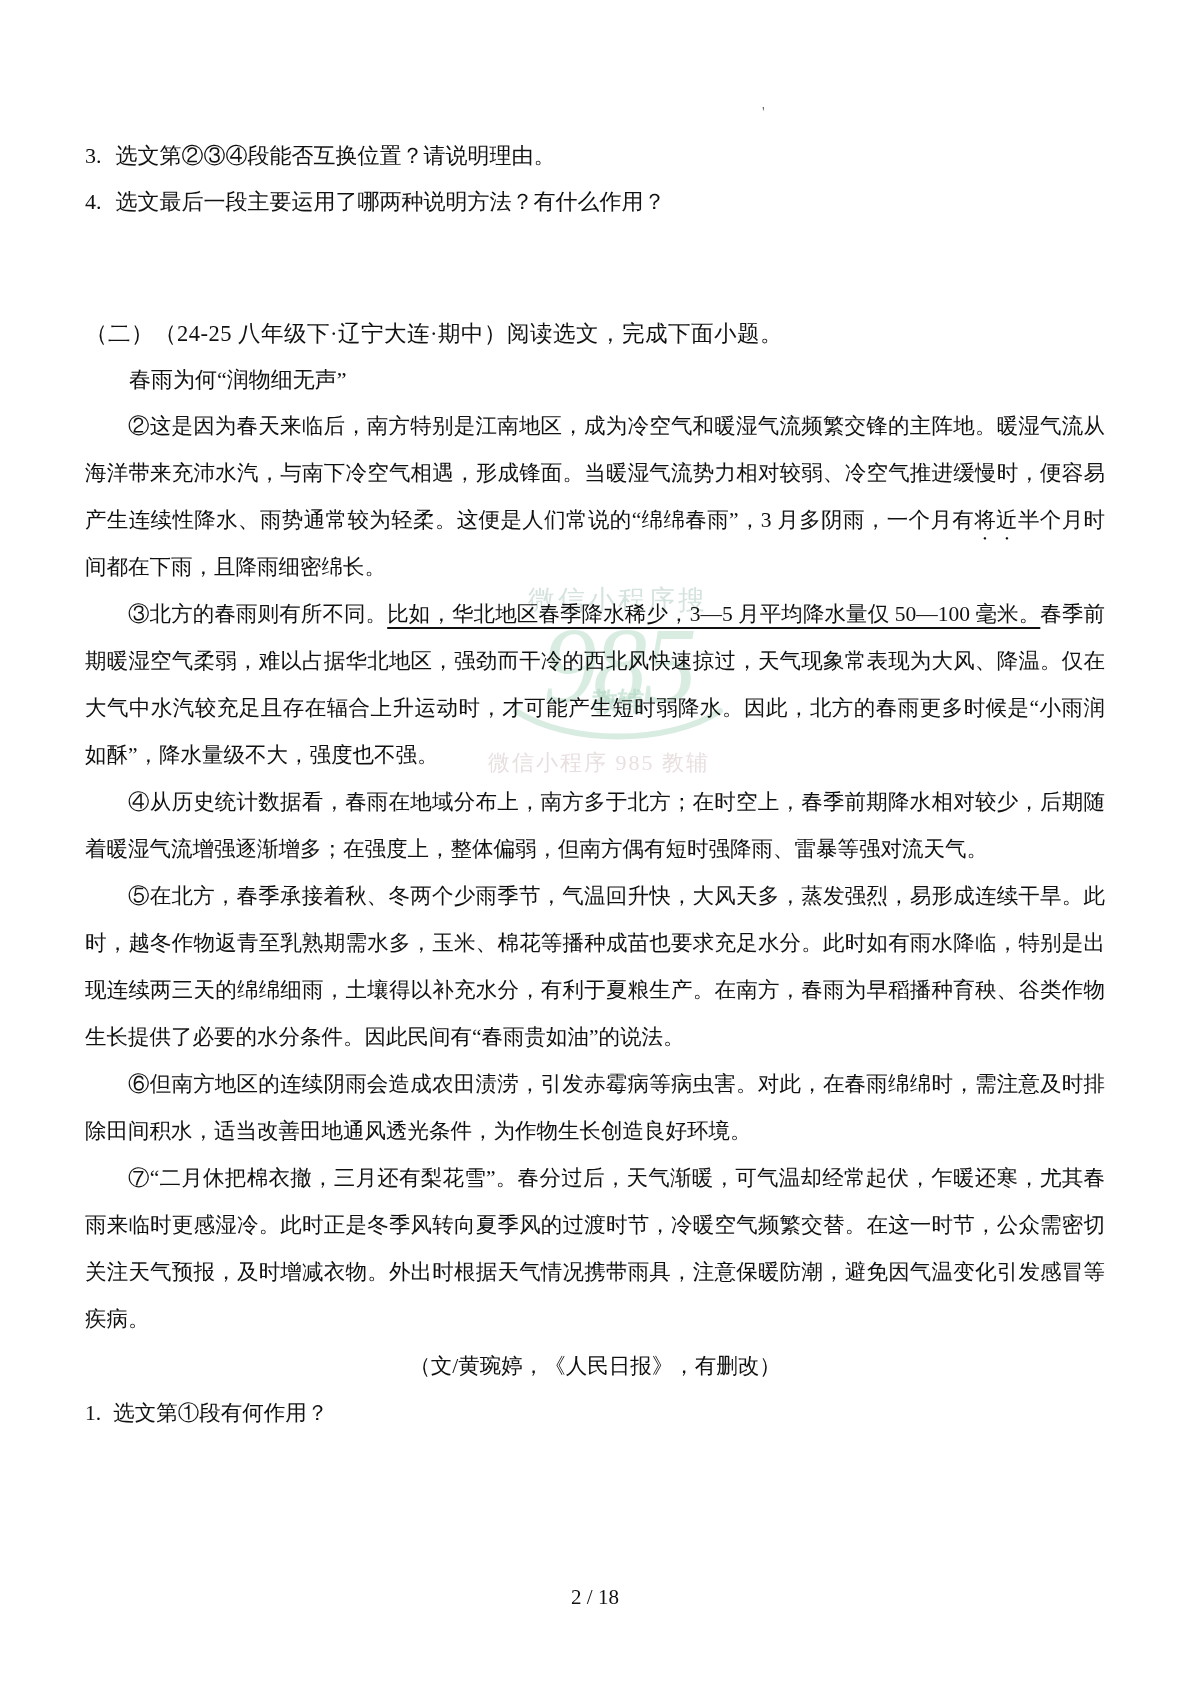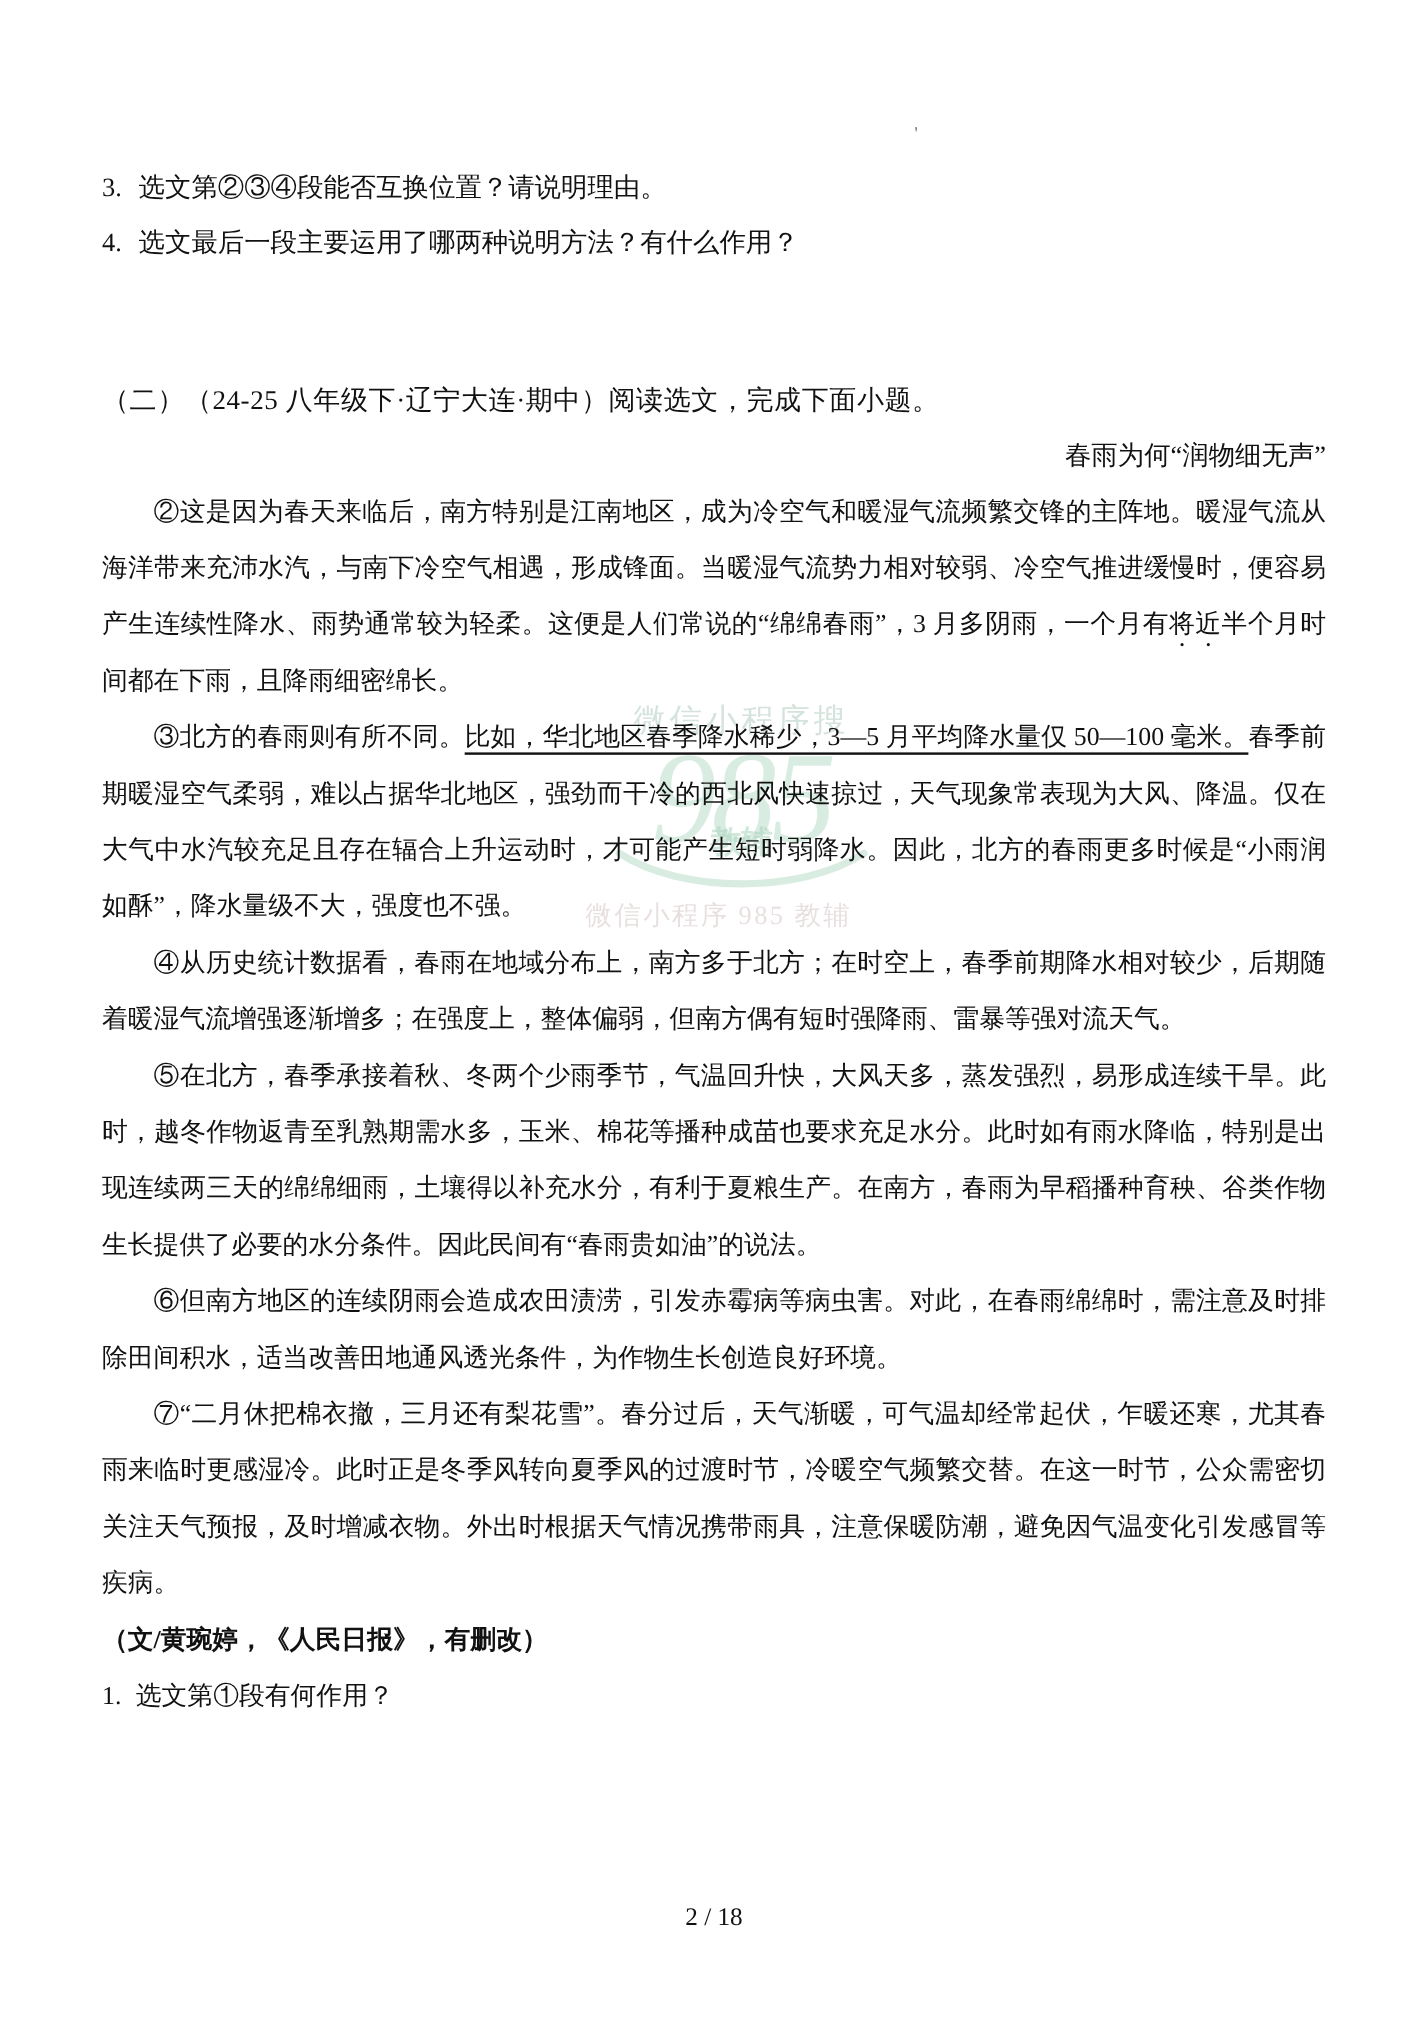--- a/index.html
+++ b/index.html
@@ -22,28 +22,28 @@
   .section-header {
     position:absolute; left:85px; top:318px; width:1020px;
     font-size:22.5px; font-weight:normal; letter-spacing:0.5px; z-index:2;
   }
 
   
   .content {
     position:absolute; left:85px; top:356px; width:1020px;
     font-size:21.5px; line-height:47px; text-align:justify; z-index:2;
   }
-  .passage-title { text-align:right; text-indent:0; margin:0; font-size:22px; }
+  .passage-title { text-align:left; text-indent:0; margin:0; font-size:22px; }
   .content p { margin:0; text-indent:2em; }
   .underlined { text-decoration:underline; text-underline-offset:6px; text-decoration-thickness:1.5px; }
   .em-dots {
     -webkit-text-emphasis:filled dot; -webkit-text-emphasis-position:under right;
     text-emphasis:filled dot; text-emphasis-position:under right;
   }
-  .attribution { text-align:left; text-indent:0 !important;font-weight:bold; }
+  .attribution { text-align:center; text-indent:0 !important; }
   .q-bottom { text-indent:0 !important; }
   .q-bottom .q-num { margin-right:12px; }
 
   
   .footer {
     position:absolute; left:0; top:1553px; width:100%;
     text-align:center; font-weight:normal; font-size:21px; z-index:2;margin-top:32px;
   }
 
   

